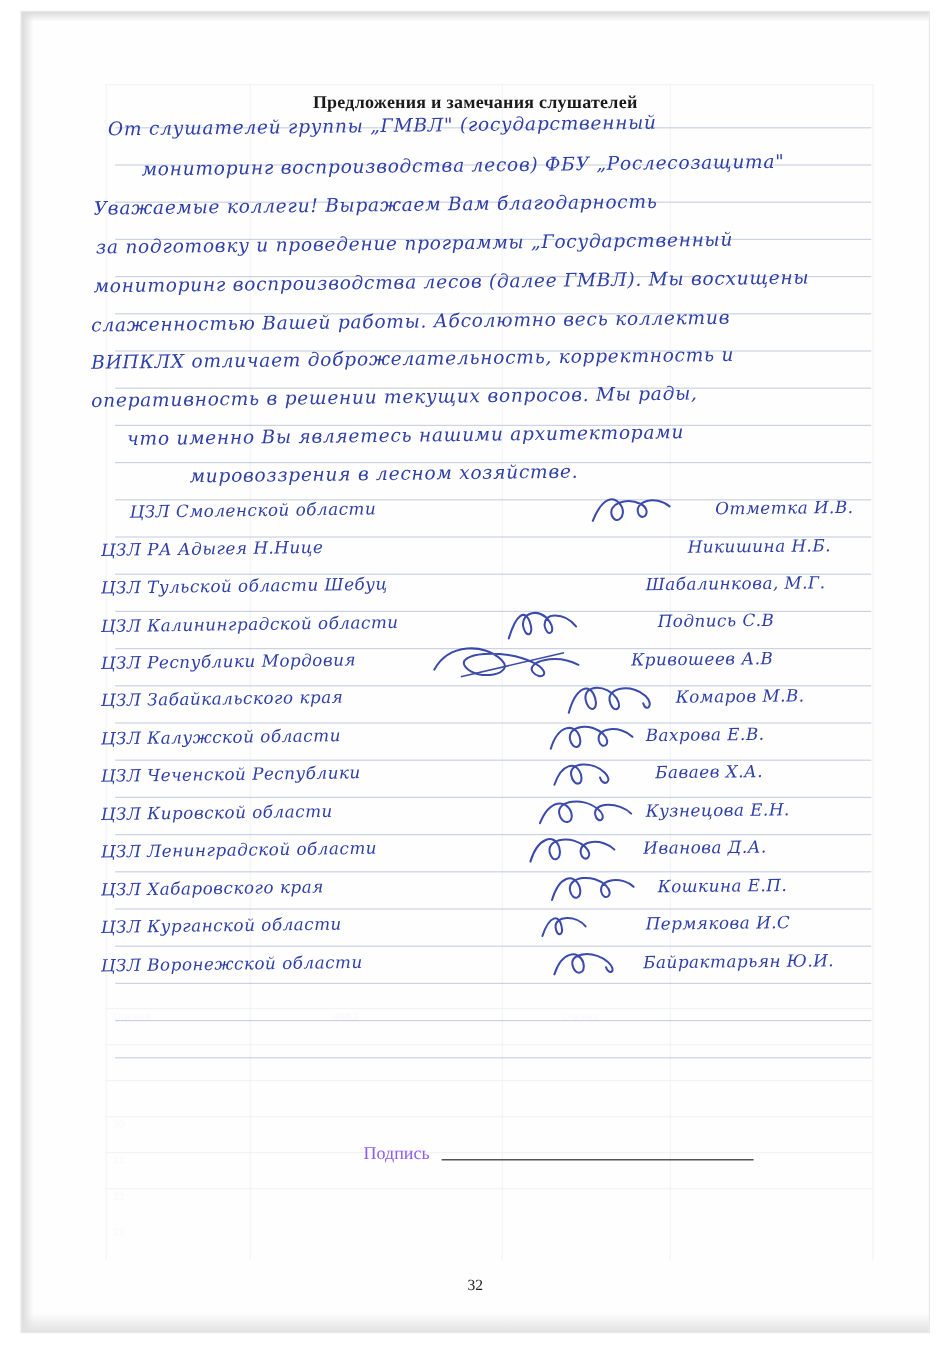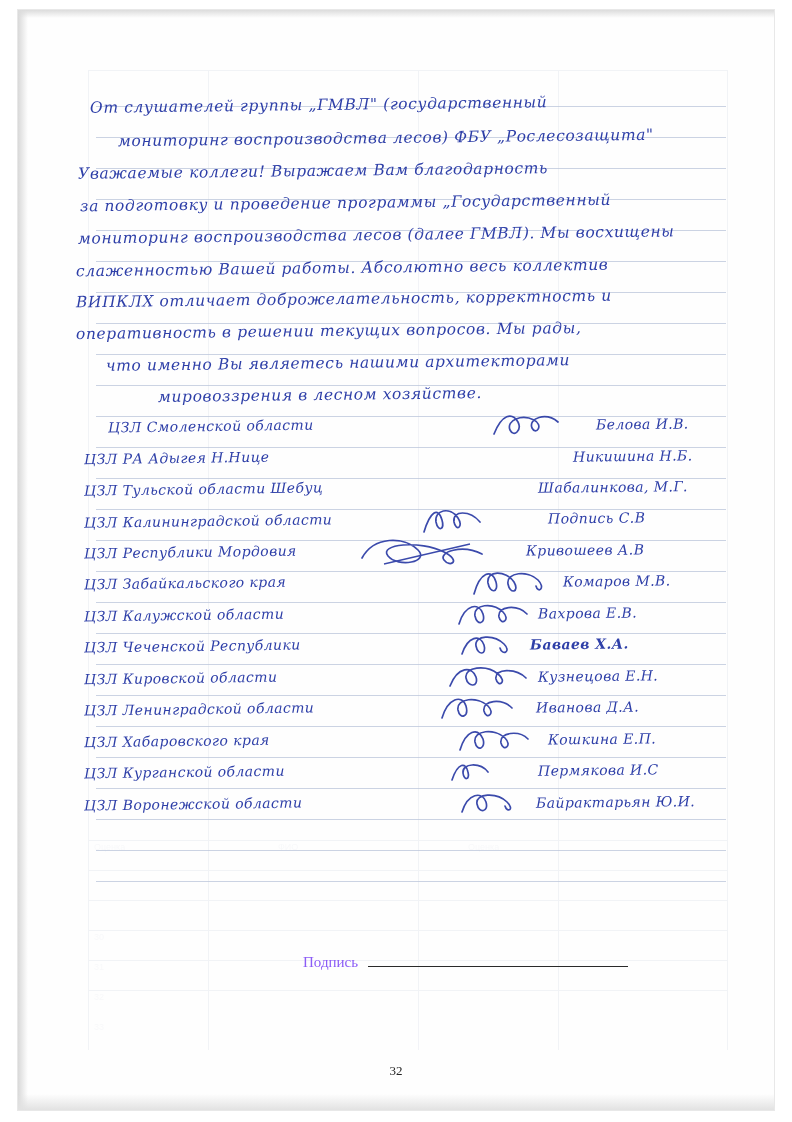--- a/index.html
+++ b/index.html
@@ -232,39 +232,40 @@
     <div class="rule" style="top:558px"></div>
     <div class="rule" style="top:589px"></div>
     <div class="rule" style="top:620px"></div>
     <div class="rule" style="top:651px"></div>
     <div class="rule" style="top:682px"></div>
     <div class="rule" style="top:713px"></div>
     <div class="rule" style="top:744px"></div>
     <div class="rule" style="top:775px"></div>
   </div>
 
+  <div class="doc-title">Предложения и замечания слушателей</div>
 
   <div class="hand body" style="left:72px;  top:86px;">От  слушателей  группы „ГМВЛ"  (государственный</div>
   <div class="hand body" style="left:100px; top:119px;">мониторинг  воспроизводства  лесов)  ФБУ „Рослесозащита"</div>
   <div class="hand body" style="left:60px;  top:152px;">Уважаемые  коллеги!  Выражаем  Вам  благодарность</div>
   <div class="hand body" style="left:62px;  top:184px;">за  подготовку  и  проведение  программы  „Государственный</div>
   <div class="hand body" style="left:60px;  top:216px;">мониторинг  воспроизводства  лесов (далее ГМВЛ).  Мы  восхищены</div>
   <div class="hand body" style="left:58px;  top:249px;">слаженностью  Вашей  работы.  Абсолютно  весь  коллектив</div>
   <div class="hand body" style="left:58px;  top:280px;">ВИПКЛХ  отличает   доброжелательность, корректность  и</div>
   <div class="hand body" style="left:58px;  top:312px;">оперативность  в  решении  текущих  вопросов.  Мы  рады,</div>
   <div class="hand body" style="left:88px;  top:344px;">что  именно Вы  являетесь  нашими  архитекторами</div>
   <div class="hand body" style="left:140px; top:376px;">мировоззрения  в  лесном  хозяйстве.</div>
 
   <div class="hand list-org" style="left:90px; top:408px;">ЦЗЛ Смоленской      области</div>
   <div class="sig" style="left:470px; top:398px;">
     <svg width="80" height="34" viewBox="0 0 80 34">
         <path d="M6 26 C14 6, 24 4, 30 14 C34 22, 26 30, 22 22 C18 12, 34 6, 46 12 C56 17, 48 28, 44 20 C40 10, 58 4, 70 14" fill="none" stroke="currentColor" stroke-width="1.7" stroke-linecap="round"></path>
       </svg>
   </div>
-  <div class="hand list-name" style="left:578px; top:406px;">Белова И.В.</div>
+  <div class="hand list-name" style="left:578px; top:406px;">Отметка И.В.</div>
 
   <div class="hand list-org" style="left:66px; top:440px;">ЦЗЛ РА Адыгея    Н.Нице</div>
   <div class="hand list-name" style="left:555px; top:438px;">Никишина Н.Б.</div>
 
   <div class="hand list-org" style="left:66px; top:471px;">ЦЗЛ Тульской области    Шебуц</div>
   <div class="hand list-name" style="left:520px; top:469px;">Шабалинкова, М.Г.</div>
 
   <div class="hand list-org" style="left:66px; top:503px;">ЦЗЛ  Калининградской области</div>
   <div class="sig" style="left:400px; top:494px;">
     <svg width="70" height="32" viewBox="0 0 70 32">
@@ -297,21 +298,21 @@
       </svg>
   </div>
   <div class="hand list-name" style="left:520px; top:595px;">Вахрова Е.В.</div>
 
   <div class="hand list-org" style="left:66px; top:628px;">ЦЗЛ  Чеченской  Республики</div>
   <div class="sig" style="left:440px; top:620px;">
     <svg width="66" height="30" viewBox="0 0 66 30">
         <path d="M4 24 C10 6, 22 4, 26 15 C29 25, 20 26, 18 16 C16 5, 36 4, 46 14 C54 22, 44 26, 42 18" fill="none" stroke="currentColor" stroke-width="1.7" stroke-linecap="round"></path>
       </svg>
   </div>
-  <div class="hand list-name" style="left:512px; top:626px;font-weight:bold;">Баваев Х.А.</div>
+  <div class="hand list-name" style="left:528px; top:626px;">Баваев Х.А.</div>
 
   <div class="hand list-org" style="left:66px; top:660px;">ЦЗЛ Кировской  области</div>
   <div class="sig" style="left:428px; top:652px;">
     <svg width="88" height="30" viewBox="0 0 88 30">
         <path d="M4 24 C12 4, 26 4, 30 15 C33 25, 22 26, 20 16 C18 5, 40 2, 52 12 C62 20, 52 26, 50 17 C48 6, 70 6, 80 16" fill="none" stroke="currentColor" stroke-width="1.7" stroke-linecap="round"></path>
       </svg>
   </div>
   <div class="hand list-name" style="left:520px; top:658px;">Кузнецова Е.Н.</div>
 
   <div class="hand list-org" style="left:66px; top:691px;">ЦЗЛ Ленинградской области</div>

